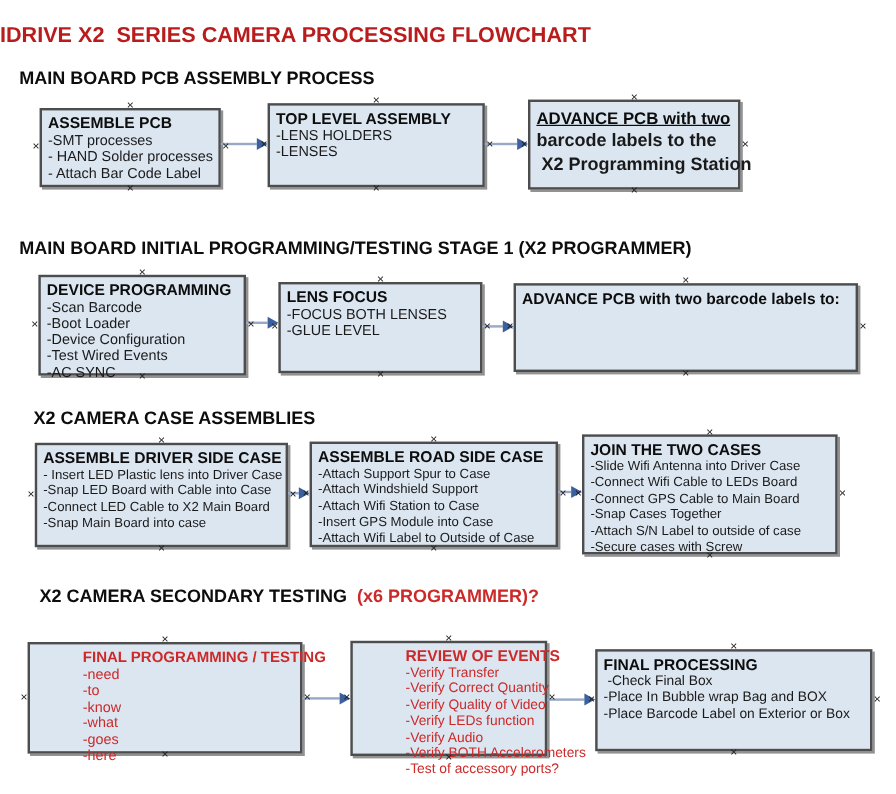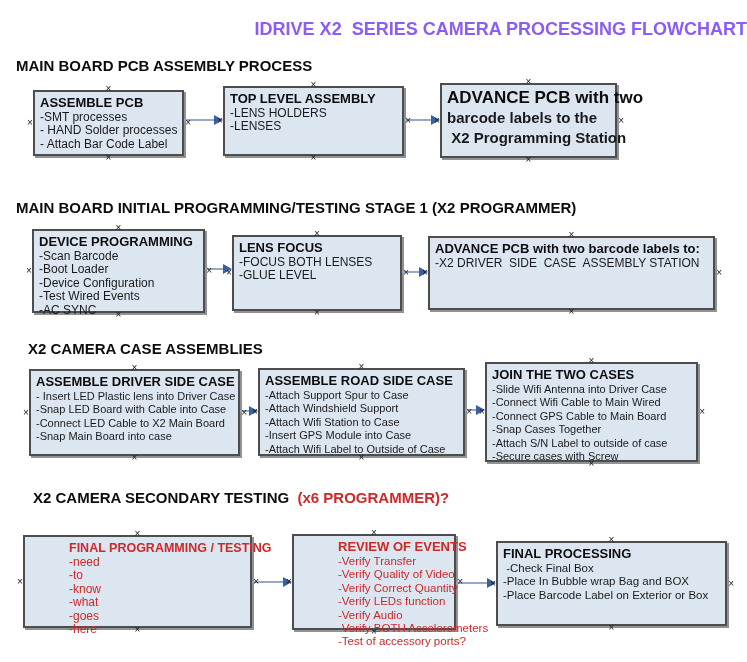--- a/index.html
+++ b/index.html
@@ -1,39 +1,39 @@
 <!DOCTYPE html>
 <html style="--accent-red: #cc2929; --box-fill: #dce6f1; --box-border: #4d4d4d; --arrow-line: #97a9c7; --arrow-head: #3c5f9e;"><head>
 <meta charset="utf-8">
 <style>
   html,body { margin:0; padding:0; background:#ffffff; }
   .canvas {
     position:relative; width:747px; height:662px; background:#fff;
     font-family:"Liberation Sans", sans-serif; overflow:hidden; color:#111;
   }
   .title {
-    position:absolute; top:19px; left:0; width:100%; text-align:right;
-    font-size:18px; font-weight:bold; white-space:pre; color:#8b5cf6;
+    position:absolute; top:19px; left:0; width:100%; text-align:left;
+    font-size:18px; font-weight:bold; white-space:pre; color:#b91c1c;
   }
   .sec-heading {
     position:absolute; font-size:15px; font-weight:bold; white-space:pre; color:#0d0d0d;
   }
   .sec-heading .red-part { color:var(--accent-red,#cc2929); }
   .box {
     position:absolute; background:var(--box-fill,#dce6f1);
     border:2px solid var(--box-border,#4d4d4d);
     box-shadow:2px 2px 0 #929292;
     padding:3px 5px 2px 5px; box-sizing:border-box;
   }
   .box-title { font-size:13px; font-weight:bold; line-height:16px; white-space:nowrap; color:#0d0d0d; }
   .box-line  { font-size:12px; line-height:13.4px; white-space:pre; color:#1a1a1a; }
   .fs11  .box-line { font-size:11px; }
   .fs115 .box-line { font-size:11.5px; }
   .red-box .box-title, .red-box .box-line { color:var(--accent-red,#cc2929);padding-left:39px; }
-  .bold-body .box-title { line-height:20px; font-size:17px; }
+  .bold-body .box-title { line-height:20px; font-size:14px;text-decoration:underline; }
   .bold-body .box-line  { font-weight:bold; font-size:15px; line-height:20px; }
   .t125 .box-title { font-size:12.5px; }
   .handle {
     position:absolute; font-size:10px; line-height:8px; color:#1a1a1a;
     font-weight:normal; z-index:3; pointer-events:none;
   }
   .h-t { left:50%; top:-7px;  transform:translateX(-50%); }
   .h-b { left:50%; bottom:-8px; transform:translateX(-50%); }
   .h-l { left:-8px; top:50%;  transform:translateY(-50%); }
   .h-r { right:-9px; top:50%; transform:translateY(-50%); }
@@ -118,21 +118,20 @@
     <div class="box-line">-FOCUS BOTH LENSES</div>
     <div class="box-line">-GLUE LEVEL</div>
   </div>
 
   <div class="box" style="left:428px;top:236px;width:287px;height:74px;">
     <span class="handle h-t">×</span>
     <span class="handle h-b">×</span>
     <span class="handle h-l">×</span>
     <span class="handle h-r">×</span>
     <div class="box-title">ADVANCE PCB with two barcode labels to:</div>
-    <div class="box-line">-X2 DRIVER  SIDE  CASE  ASSEMBLY STATION</div>
   </div>
 
   <div class="arrow" style="left:205px;top:263px;width:27px;">
       <span class="line" style="width:18px;"></span>
       <span class="head"></span>
     </div>
   <div class="arrow" style="left:402px;top:266px;width:26px;">
       <span class="line" style="width:17px;"></span>
       <span class="head"></span>
     </div>
@@ -164,21 +163,21 @@
     <div class="box-line">-Attach Wifi Label to Outside of Case</div>
   </div>
 
   <div class="box fs11" style="left:485px;top:362px;width:213px;height:100px;">
     <span class="handle h-t">×</span>
     <span class="handle h-b">×</span>
     <span class="handle h-l">×</span>
     <span class="handle h-r">×</span>
     <div class="box-title">JOIN THE TWO CASES</div>
     <div class="box-line">-Slide Wifi Antenna into Driver Case</div>
-    <div class="box-line">-Connect Wifi Cable to Main Wired</div>
+    <div class="box-line">-Connect Wifi Cable to LEDs Board</div>
     <div class="box-line">-Connect GPS Cable to Main Board</div>
     <div class="box-line">-Snap Cases Together</div>
     <div class="box-line">-Attach S/N Label to outside of case</div>
     <div class="box-line">-Secure cases with Screw</div>
   </div>
 
   <div class="arrow" style="left:240px;top:405px;width:18px;">
       <span class="line" style="width:9px;"></span>
       <span class="head"></span>
     </div>
@@ -203,22 +202,22 @@
     <div class="box-line">-here</div>
   </div>
 
   <div class="box red-box fs115" style="left:292px;top:534px;width:164px;height:96px;">
     <span class="handle h-t">×</span>
     <span class="handle h-b">×</span>
     <span class="handle h-l">×</span>
     <span class="handle h-r">×</span>
     <div class="box-title">REVIEW OF EVENTS</div>
     <div class="box-line">-Verify Transfer</div>
+    <div class="box-line">-Verify Correct Quantity</div>
     <div class="box-line">-Verify Quality of Video</div>
-    <div class="box-line">-Verify Correct Quantity</div>
     <div class="box-line">-Verify LEDs function</div>
     <div class="box-line">-Verify Audio</div>
     <div class="box-line">-Verify BOTH Accelerometers</div>
     <div class="box-line">-Test of accessory ports?</div>
   </div>
 
   <div class="box fs115" style="left:496px;top:541px;width:231px;height:85px;">
     <span class="handle h-t">×</span>
     <span class="handle h-b">×</span>
     <span class="handle h-l">×</span>

